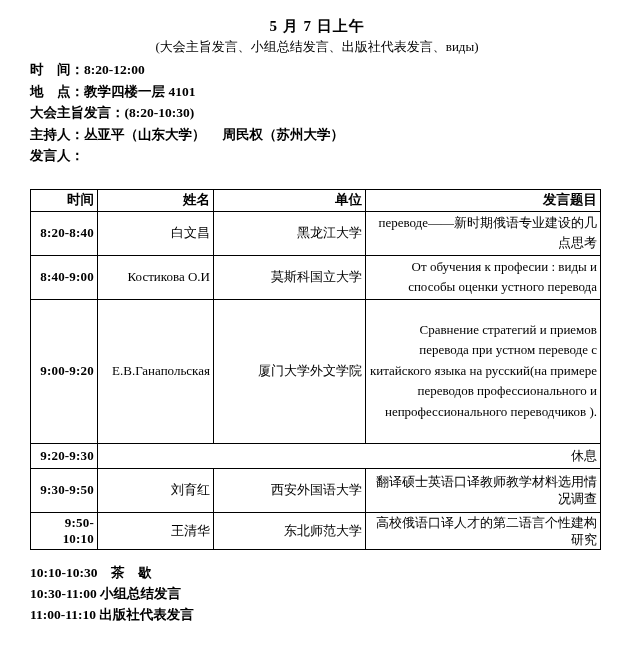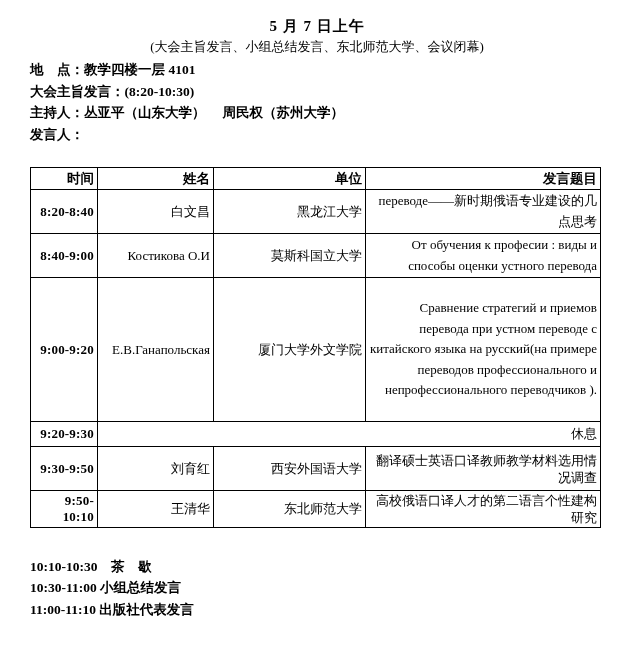--- a/index.html
+++ b/index.html
@@ -55,37 +55,38 @@
   }
   td.time-cell { font-weight: bold; letter-spacing: 0.2px; }
   td.topic-cell { line-height: 20.5px; }
   tr.row-1, tr.row-2 { height: 42px; }
   tr.row-3 { height: 144px; }
   tr.row-break { height: 25px; }
   tr.row-5 { height: 44px; }
   tr.row-6 { height: 34px; }
   tr.row-5 td.topic-cell, tr.row-6 td.topic-cell { line-height: 17px; }
 
-  .footer-block { margin-top: 28px; }
+  .footer-block { margin-top: 12px; }
   .footer-line {
     font-weight: bold;
     font-size: 13.5px;
     line-height: 21.3px;
     white-space: pre-wrap;
   }
 </style>
 </head>
 <body>
 
 <div class="doc">
 
   <div class="title">5 月 7 日上午</div>
-  <div class="subtitle">(大会主旨发言、小组总结发言、东北师范大学、会议闭幕)</div>
+  <div class="subtitle">(大会主旨发言、小组总结发言、出版社代表发言、виды)</div>
 
   <div class="info-block">
+    <div class="info-line">时　间：8:20-12:00</div>
     <div class="info-line">地　点：教学四楼一层 4101</div>
     <div class="info-line">大会主旨发言：(8:20-10:30)</div>
     <div class="info-line">主持人：丛亚平（山东大学）　 周民权（苏州大学）</div>
     <div class="info-line">发言人：</div>
   </div>
 
   <table class="schedule">
     <colgroup>
       <col style="width:67px">
       <col style="width:116px">

